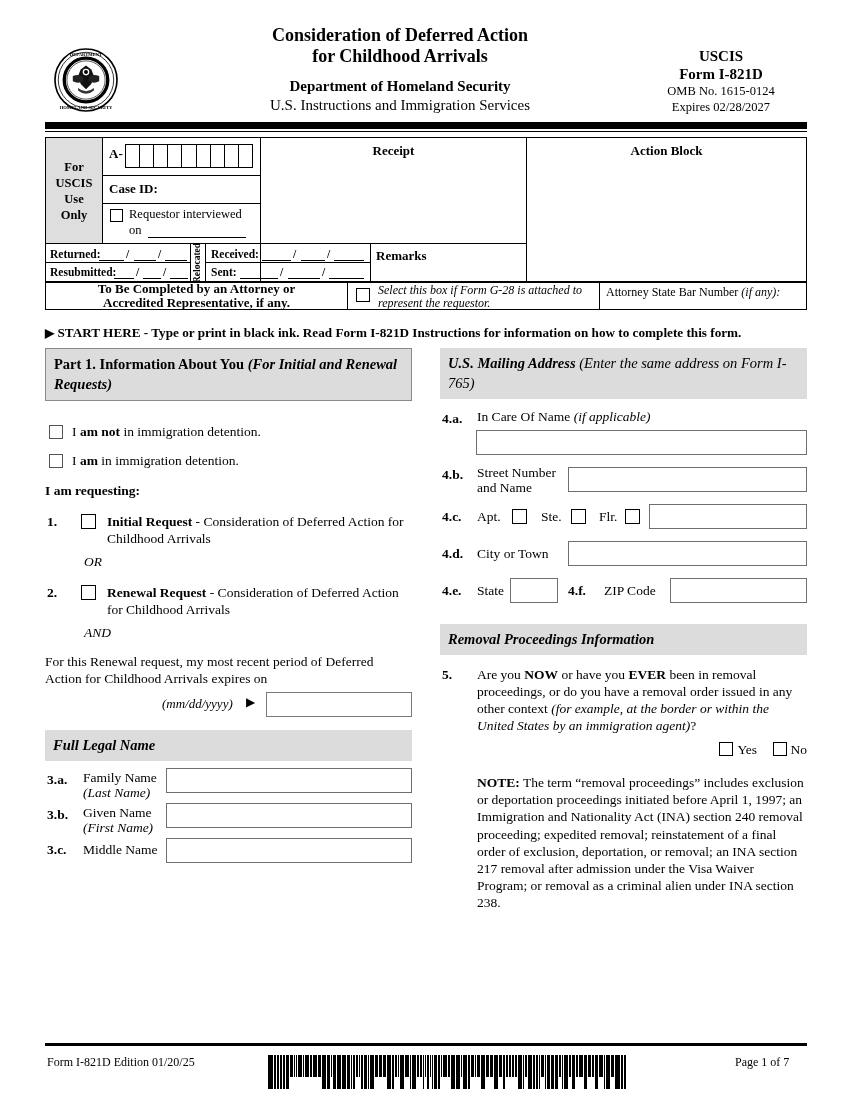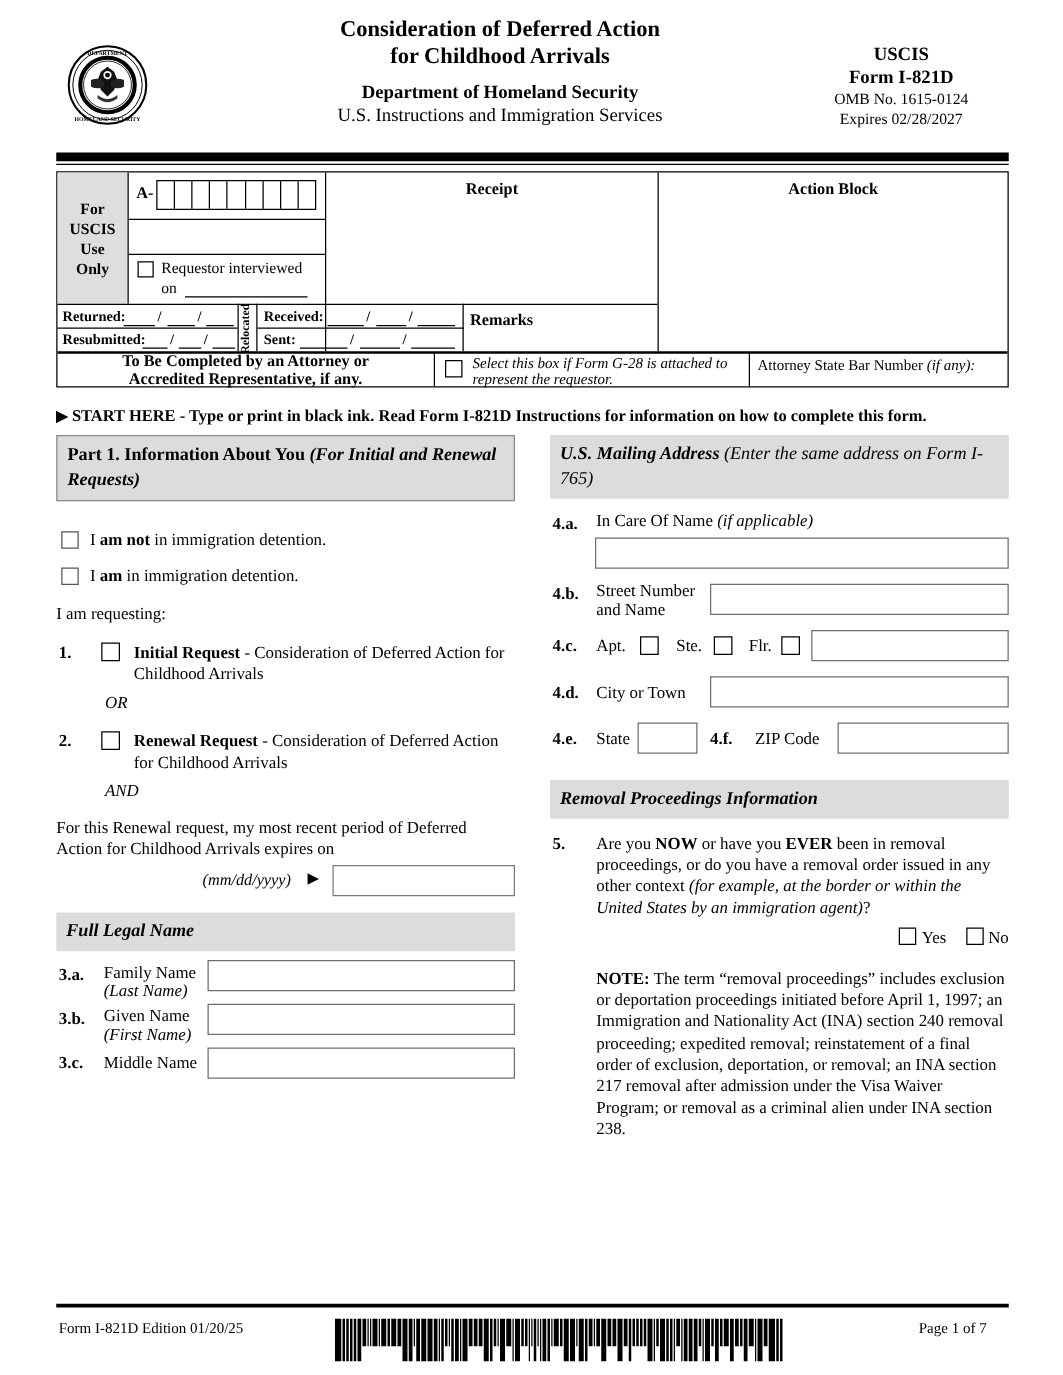--- a/index.html
+++ b/index.html
@@ -8,21 +8,21 @@
     width: 850px; height: 1100px;
     background: #ffffff;
     font-family: "Liberation Serif", serif;
     color: #000;
     position: relative;
     overflow: hidden;
   }
   .page { position: relative; width: 850px; height: 1100px; padding: 0; }
 
   
-  .hdr { position: absolute; left: 45px; top: 13px; width: 762px; height: 95px; text-decoration: underline; }
+  .hdr { position: absolute; left: 45px; top: 25px; width: 762px; height: 95px; text-decoration: underline; }
   .seal { position: absolute; left: 8px; top: 22px; width: 66px; height: 66px; }
   .hdr-center { position: absolute; left: 140px; top: 0px; width: 430px; text-align: center; }
   .hdr-t1 { font-size: 18px; font-weight: bold; line-height: 21px; }
   .hdr-t2 { font-size: 15px; font-weight: bold; line-height: 19px; margin-top: 10px; }
   .hdr-t3 { font-size: 15px; line-height: 19px; }
   .hdr-right { position: absolute; left: 590px; top: 22px; width: 172px; text-align: center; }
   .hdr-r1 { font-size: 15px; font-weight: bold; line-height: 18px; }
   .hdr-r2 { font-size: 15px; font-weight: bold; line-height: 18px; }
   .hdr-r3 { font-size: 12.5px; line-height: 16px; }
   .hdr-r4 { font-size: 12.5px; line-height: 16px; }
@@ -201,20 +201,23 @@
           <i></i>
           <i></i>
           <i></i>
           <i></i>
           <i></i>
           <i></i>
           <i></i>
       </div>
     </div>
 
+    <div class="caseid">
+      <span>Case ID:</span>
+    </div>
 
     <div class="interview">
       <div class="cb"></div>
       <div class="l1">Requestor interviewed</div>
       <div class="l2">on</div>
       <div class="ul"></div>
     </div>
 
     <div class="receipt-cell">
       <div class="t">Receipt</div>
@@ -315,21 +318,21 @@
     <div class="chkline">
       <span class="chkbox"></span>
       <span>I </span><b>am not</b><span> in immigration detention.</span>
     </div>
 
     <div class="chkline">
       <span class="chkbox"></span>
       <span>I </span><b>am</b><span> in immigration detention.</span>
     </div>
 
-    <div class="p1txt" style="margin-top:13px;">I am requesting:</div>
+    <div class="p1txt" style="margin-top:13px;font-weight:bold;">I am requesting:</div>
 
     <div class="reqline">
       <span class="reqnum">1.</span>
       <span class="reqcb"></span>
       <b>Initial Request</b><span> - Consideration of Deferred Action for Childhood Arrivals</span>
     </div>
 
     <div class="orand">OR</div>
 
     <div class="reqline">

